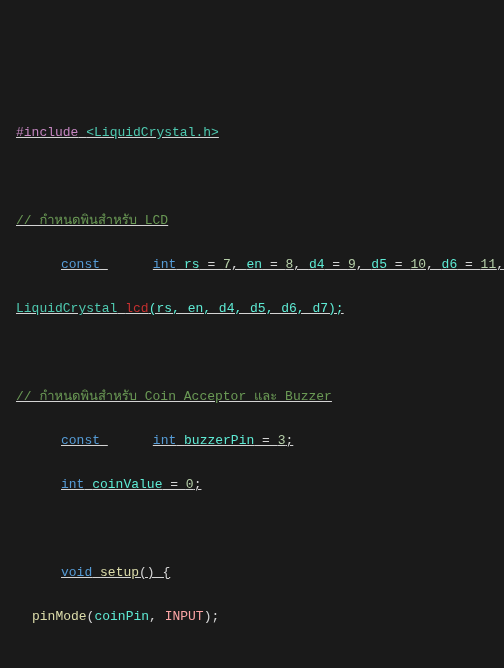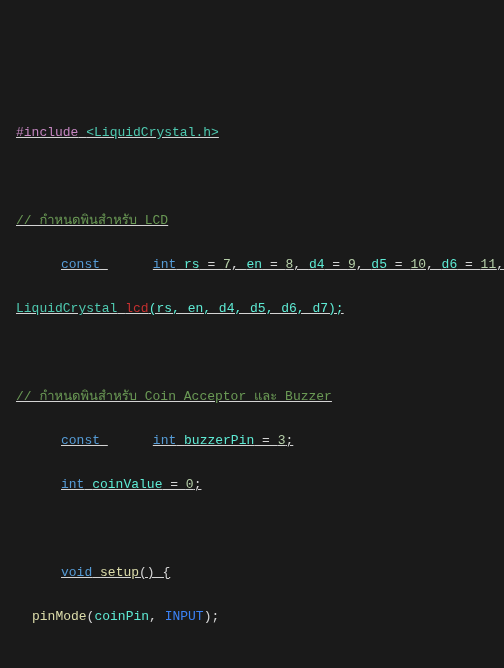--- a/index.html
+++ b/index.html
@@ -17,21 +17,21 @@
   }
   .line { display: block; min-height: 22px; text-decoration: underline; }
   .keyword { color: #569cd6; margin-left: 45px; }
   .preproc { color: #c586c0; }
   .ident { color: #5eead4; }
   .func { color: #dcdcaa; }
   .declname { color: #c53030; margin-top: 36px; }
   .number { color: #b5cea8; }
   .stringlib { color: #4ec9b0; }
   .comment { color: #6a9955; text-align: center; }
-  .const { color: #3b82f6; }
+  .const { color: #fca5a5; }
   .type { color: #4ec9b0; }
   .indent1 { padding-left: 16px; display: inline-block; }
 </style>
 </head>
 <body>
 
 
 
 <div>
 <span class="line"><span class="preproc">#include</span> <span class="stringlib">&lt;LiquidCrystal.h&gt;</span></span>

